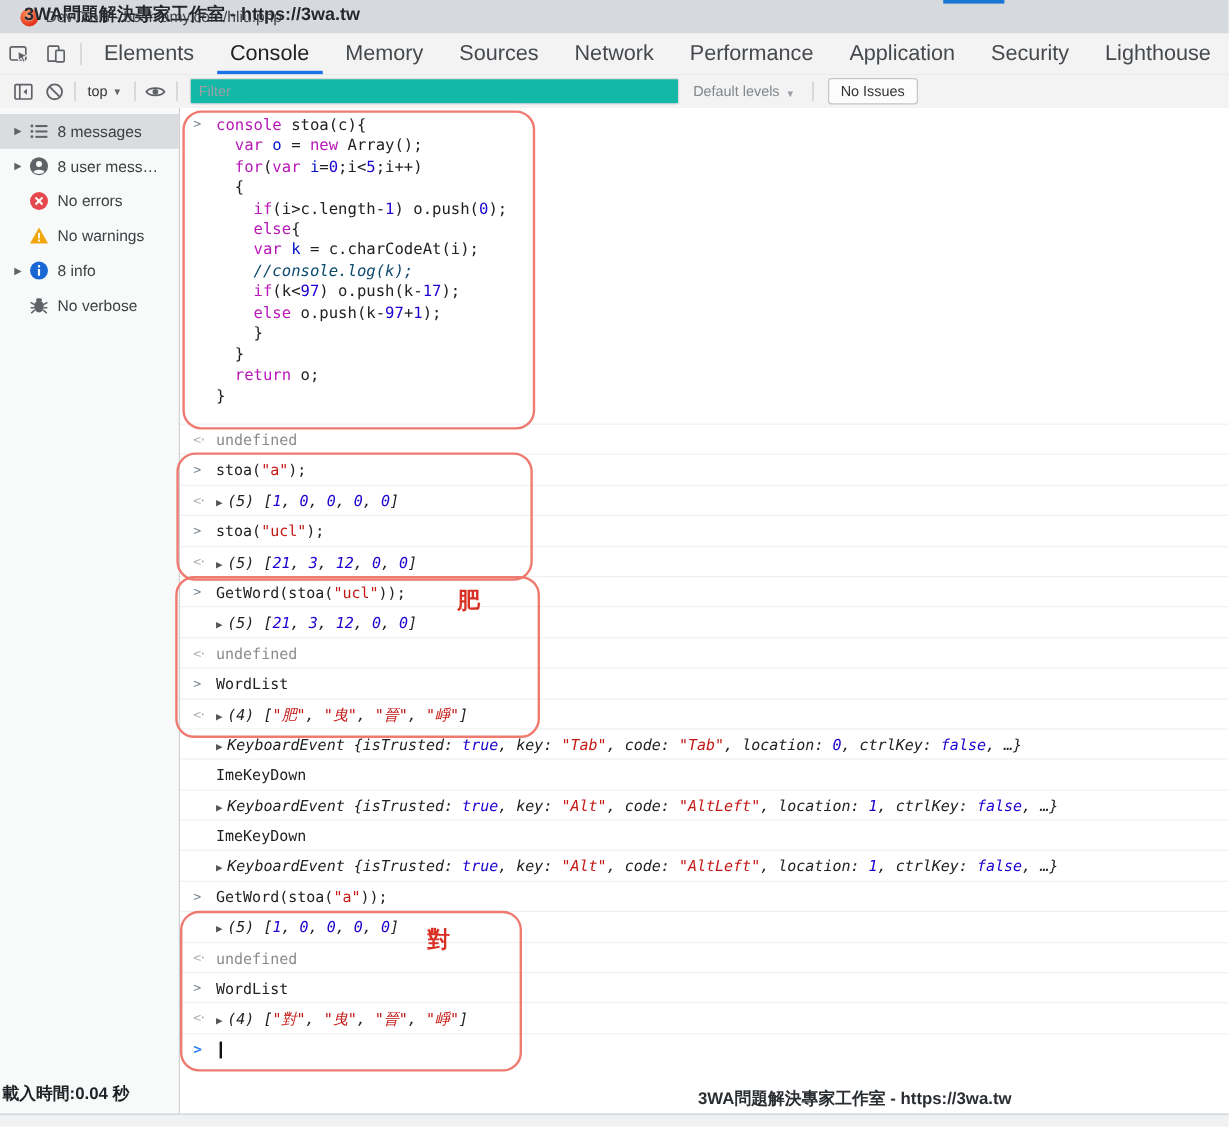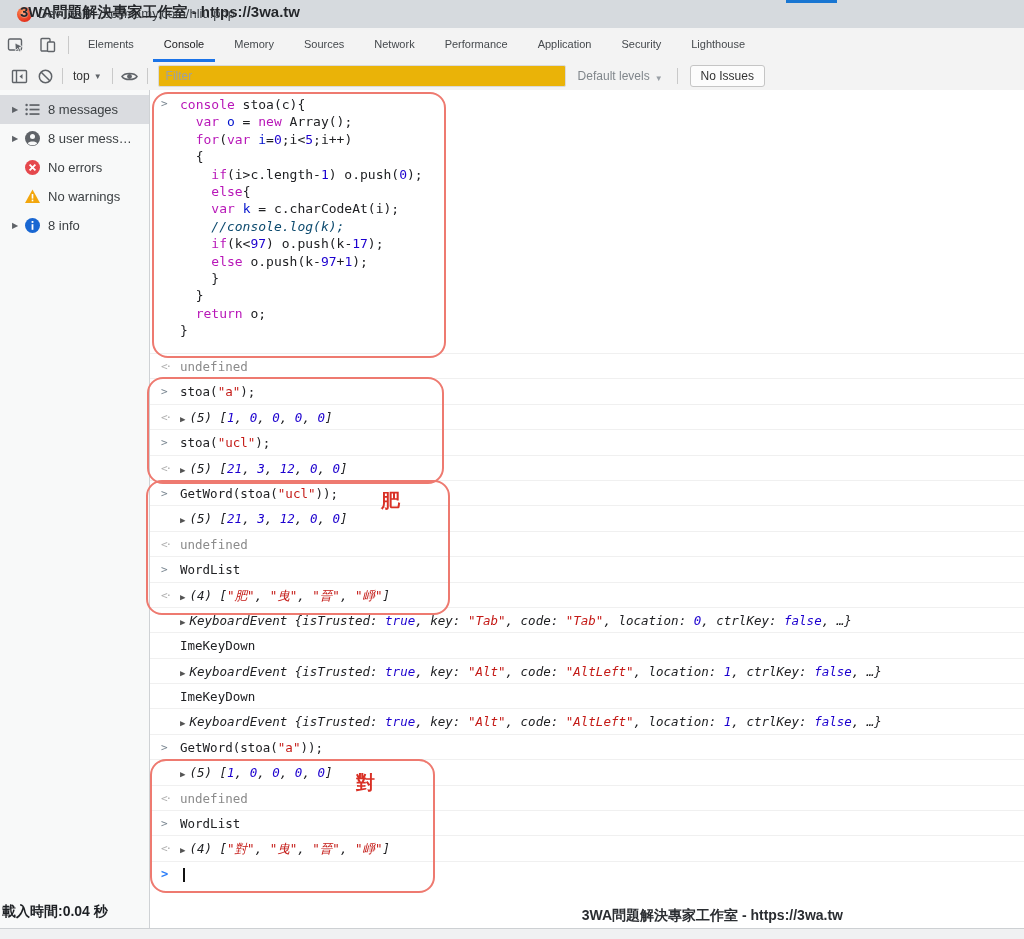--- a/index.html
+++ b/index.html
@@ -14,32 +14,32 @@
   .title-text{position:absolute;left:38px;top:6px;font-size:13px;color:#3a3f44;white-space:nowrap;}
   .wm-top{position:absolute;left:20px;top:3px;font-size:15px;font-weight:bold;color:#24272b;
     text-shadow:0 0 1px #ffffffaa;white-space:nowrap;}
   .blue-strip{position:absolute;left:786px;top:0;width:51px;height:3px;background:#1976d2;}
 
   
   .tabbar{position:absolute;left:0;top:28px;width:1024px;height:34px;background:#f3f3f3;
     border-bottom:1px solid #d0d0d0;display:flex;align-items:stretch;}
   .tb-icon{width:32px;display:flex;align-items:center;justify-content:center;}
   .tb-sep{width:1px;height:18px;background:#c9c9c9;align-self:center;margin:0 4px;}
-  .tab{padding:0 15px;line-height:33px;font-size:11px;color:#45494d;position:relative;white-space:nowrap;}
+  .tab{padding:0 15px;line-height:33px;font-size:18px;color:#45494d;position:relative;white-space:nowrap;}
   .tab.active{color:#202124;text-align:right;}
   .tab.active:after{content:"";position:absolute;left:4px;right:4px;bottom:0;height:3px;background:#1a73e8;}
 
   
   .toolbar{position:absolute;left:0;top:62px;width:1024px;height:28px;background:#f3f3f3;
     border-bottom:1px solid #d7d7d7;display:flex;align-items:center;}
   .tool-ic{width:26px;height:22px;display:flex;align-items:center;justify-content:center;}
   .tool-sep{width:1px;height:16px;background:#c9c9c9;margin:0 4px;}
   .ctx-sel{font-size:12px;color:#333;margin:0 6px;display:flex;align-items:center;gap:4px;justify-content:center;}
   .caret{font-size:8px;color:#5f6368;}
-  .filter-input{width:392px;height:20px;border:1px solid #dadada;background:#eab308;border-radius:2px;
+  .filter-input{width:392px;height:20px;border:1px solid #dadada;background:#14b8a6;border-radius:2px;
     font-size:12px;padding:0 7px;color:#202124;margin-left:6px;outline:none;font-family:"Liberation Sans",sans-serif;}
   .filter-input::placeholder{color:#9aa0a6;}
   .levels{font-size:12px;color:#80868b;margin:0 10px 0 12px;display:flex;align-items:flex-end;gap:5px;}
   .no-issues{font-size:12px;color:#333;border:1px solid #c5c5c5;background:#fcfcfc;border-radius:3px;
     padding:3px 10px;margin-left:8px;}
 
   
   .sidebar{position:absolute;left:0;top:90px;width:150px;height:838px;background:#f8f9f9;
     border-right:1px solid #cfd2d5;box-sizing:border-box;padding-top:5px;}
   .sb-item{height:29px;display:flex;align-items:center;font-size:13px;color:#3c4043;white-space:nowrap;overflow:hidden;}
@@ -206,20 +206,33 @@
       <div class="sb-item">
         <span class="sb-tri">▶</span>
         <span class="sb-ic">
           <svg width="17" height="17" viewBox="0 0 17 17">
             <circle cx="8.5" cy="8.5" r="7.5" fill="#1967d2"></circle>
             <rect x="7.6" y="7.2" width="1.8" height="5.6" fill="#fff"></rect>
             <rect x="7.6" y="4" width="1.8" height="1.9" fill="#fff"></rect>
           </svg>
         </span>
         <span class="sb-label">8 info</span>
+      </div>
+      <div class="sb-item">
+        <span class="sb-tri"></span>
+        <span class="sb-ic">
+          <svg width="17" height="17" viewBox="0 0 17 17">
+            <g fill="#5f6368">
+              <ellipse cx="8.5" cy="9.5" rx="4" ry="5"></ellipse>
+              <rect x="6" y="2.5" width="5" height="3" rx="1.5"></rect>
+              <path d="M1.5 6 L5 8 M1.5 10.5 L4.6 10.5 M2 15 L5 12.5 M15.5 6 L12 8 M15.5 10.5 L12.4 10.5 M15 15 L12 12.5" stroke="#5f6368" stroke-width="1.3" fill="none"></path>
+            </g>
+          </svg>
+        </span>
+        <span class="sb-label">No verbose</span>
       </div>
     </div>
 
   <div class="console">
       <div class="crow m-in code"><span class="mk">&gt;</span><span class="seg s-k">console</span><span class="seg s-d"> stoa(c){
   </span><span class="seg s-k">var</span><span class="seg s-d"> </span><span class="seg s-v">o</span><span class="seg s-d"> = </span><span class="seg s-k">new</span><span class="seg s-d"> Array();
   </span><span class="seg s-k">for</span><span class="seg s-d">(</span><span class="seg s-k">var</span><span class="seg s-d"> </span><span class="seg s-v">i</span><span class="seg s-d">=</span><span class="seg s-n">0</span><span class="seg s-d">;i&lt;</span><span class="seg s-n">5</span><span class="seg s-d">;i++)
   {
     </span><span class="seg s-k">if</span><span class="seg s-d">(i&gt;c.length-</span><span class="seg s-n">1</span><span class="seg s-d">) o.push(</span><span class="seg s-n">0</span><span class="seg s-d">);
     </span><span class="seg s-k">else</span><span class="seg s-d">{

